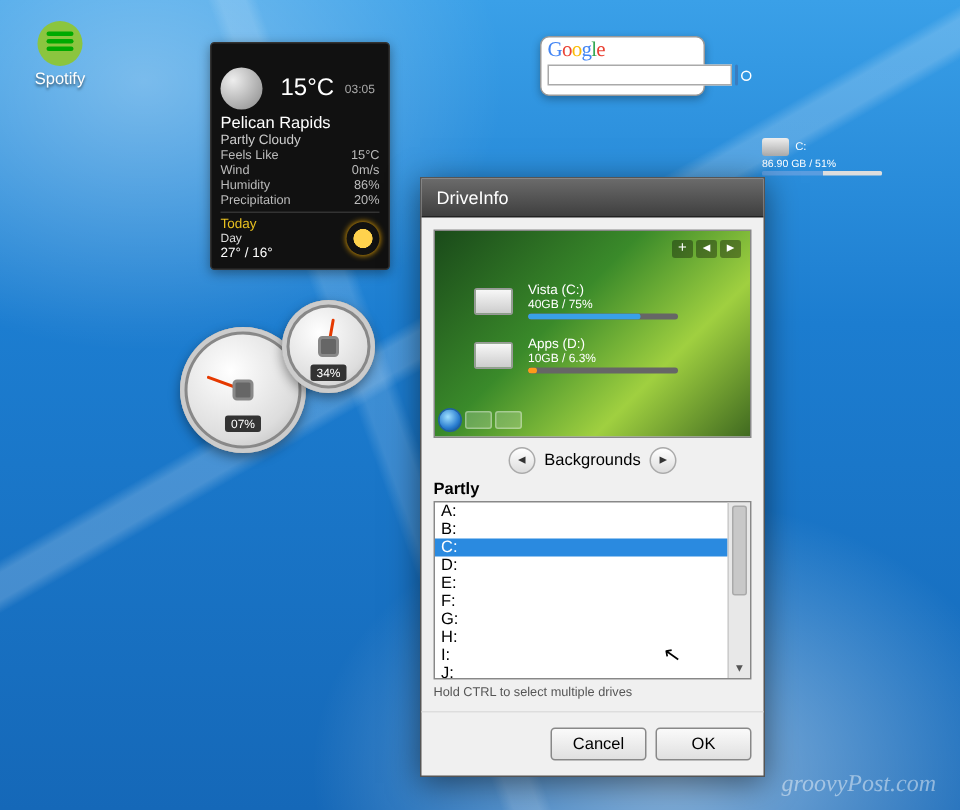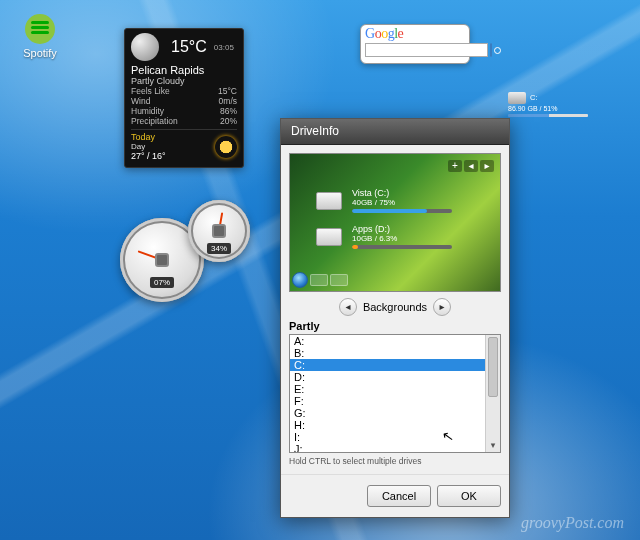--- a/index.html
+++ b/index.html
@@ -17,22 +17,22 @@
     background:
       linear-gradient(70deg, transparent 40%, rgba(255,255,255,0.15) 41%, rgba(255,255,255,0.15) 43%, transparent 44%),
       linear-gradient(-30deg, transparent 55%, rgba(255,255,255,0.2) 56%, rgba(255,255,255,0.2) 58%, transparent 59%);
   }
   
   .desktop-icon { position:absolute; top:14px; left:16px; width:48px; text-align:center; color:#fff; font-size:11px; text-shadow:0 1px 2px rgba(0,0,0,.6);}
   .desktop-icon .ico { width:30px; height:30px; margin:0 auto 3px; background:#8bc53f; border-radius:50%; position:relative; }
   .desktop-icon .ico::before { content:""; position:absolute; left:6px; top:7px; width:18px; height:3px; border-radius:3px; background:#0a0; box-shadow:0 5px 0 #0a0, 0 10px 0 #0a0;}
   
   .weather {
-    position:absolute; top:28px; left:124px; width:120px;
-    background:#111; color:#ddd; font-size:9px; border:1px solid #333; border-radius:3px; padding:4px 6px 6px;
+    position:absolute; top:28px; left:140px; width:120px;
+    background:#111; color:#ddd; font-size:9px; border:1px solid #333; border-radius:3px; padding:16px 6px 6px;
     box-shadow:0 2px 8px rgba(0,0,0,.4);
   }
   .weather .top { display:flex; gap:4px; align-items:center;}
   .moon { width:28px; height:28px; border-radius:50%; background:radial-gradient(circle at 30% 30%, #eee, #888);}
   .wtemp { font-size:16px; color:#fff; margin-left:8px;}
   .wtime { font-size:8px; color:#aaa; text-align:center; flex:1;}
   .wloc { font-size:11px; color:#fff; margin-top:3px;}
   .wcond { font-size:9px; color:#ccc;}
   .wrow { display:flex; justify-content:space-between; color:#bbb; font-size:8.5px;}
   .wdivider { border-top:1px solid #333; margin:3px 0 2px;}
@@ -67,21 +67,21 @@
   .glabel{position:absolute;left:50%;top:70%;transform:translateX(-50%);background:#333;color:#fff;font-size:8px;padding:1px 4px;border-radius:2px;}
   
   .win {
     position:absolute; top:118px; left:280px; width:230px; height:400px;
     background:#f0f0f0; border:1px solid #555;
     box-shadow:0 4px 20px rgba(0,0,0,.5);
     display:flex; flex-direction:column;
   }
   .titlebar {
     height:26px; background:linear-gradient(180deg,#6b6b6b,#3f3f3f);
-    color:#fff; font-size:12px; padding:5px 10px; display:flex; align-items:center;
+    color:#fff; font-size:12px; padding:5px 10px; display:flex; align-items:flex-end;
     border-bottom:1px solid #222;
   }
   .titlebar .txt{flex:1;}
   .preview {
     margin:8px; height:140px; border:1px solid #888;
     background:linear-gradient(135deg,#1a4a1a,#3a8a2a 40%,#a0d040 70%,#406a20);
     position:relative; color:#fff; font-size:9px;
   }
   .pctl{position:absolute;top:6px;right:6px;display:flex;gap:2px;}
   .pctl div{width:14px;height:12px;background:rgba(0,0,0,.35);border-radius:2px;color:#fff;font-size:10px;text-align:center;line-height:11px;}

